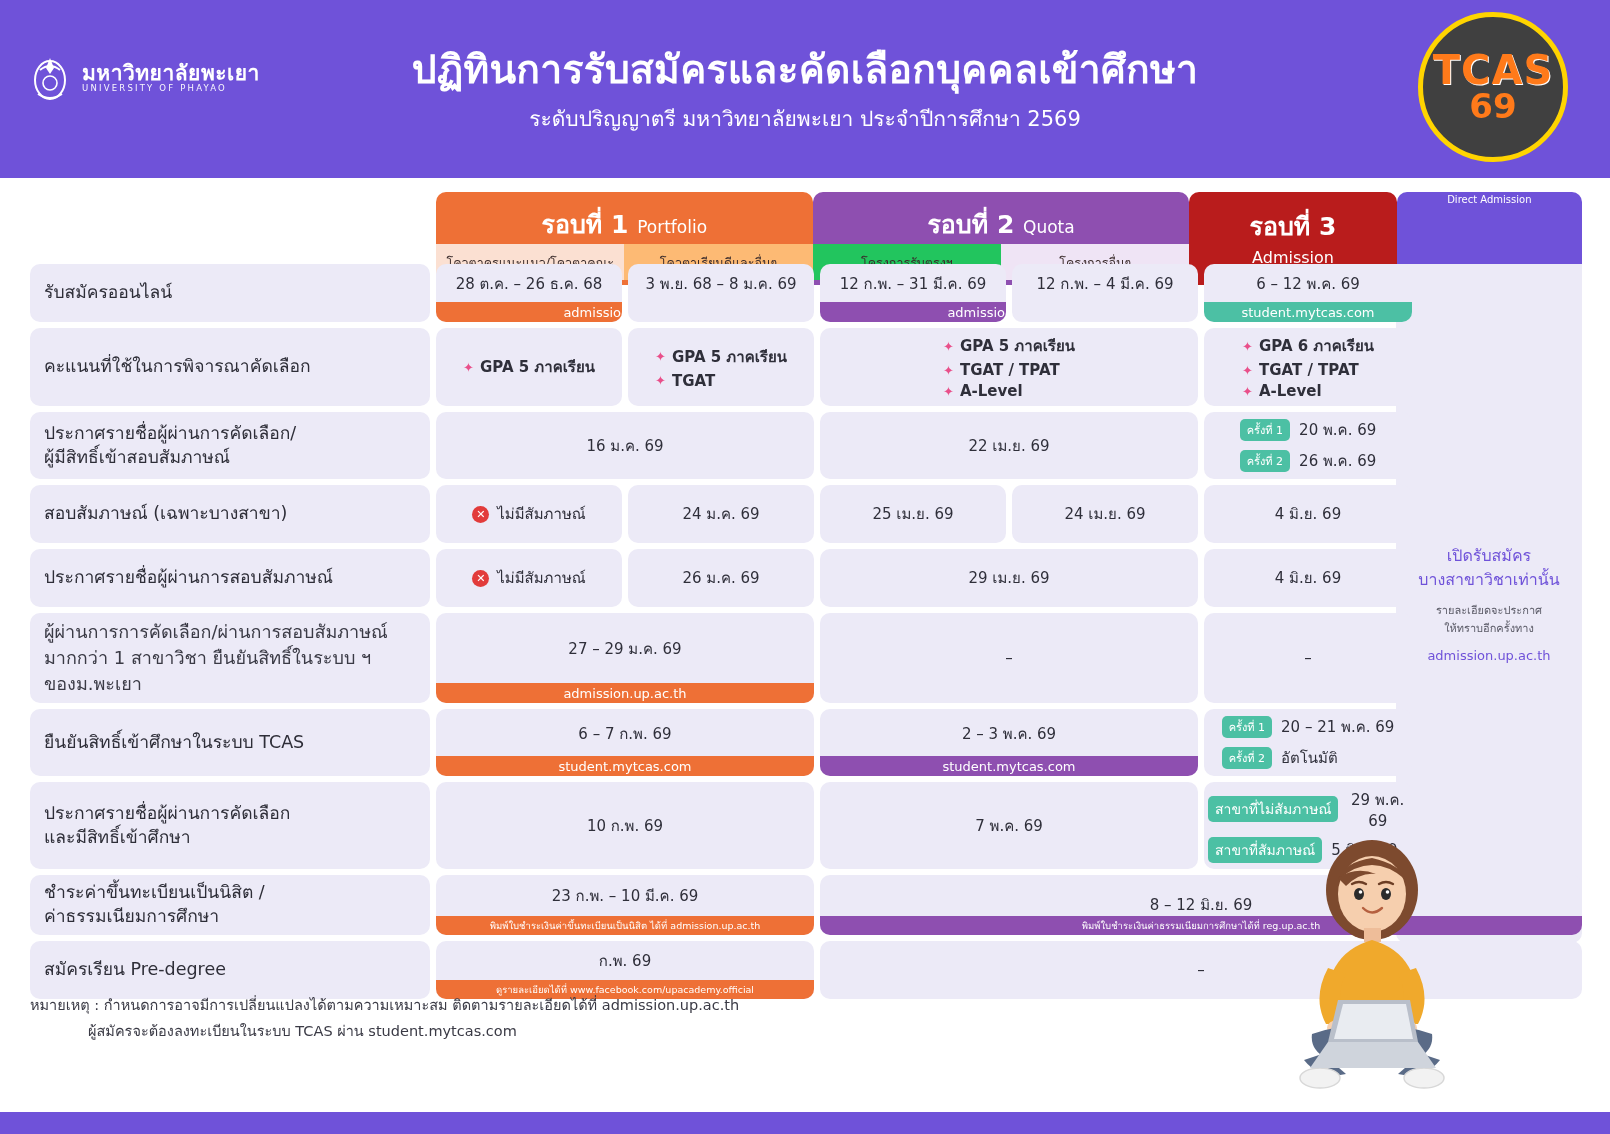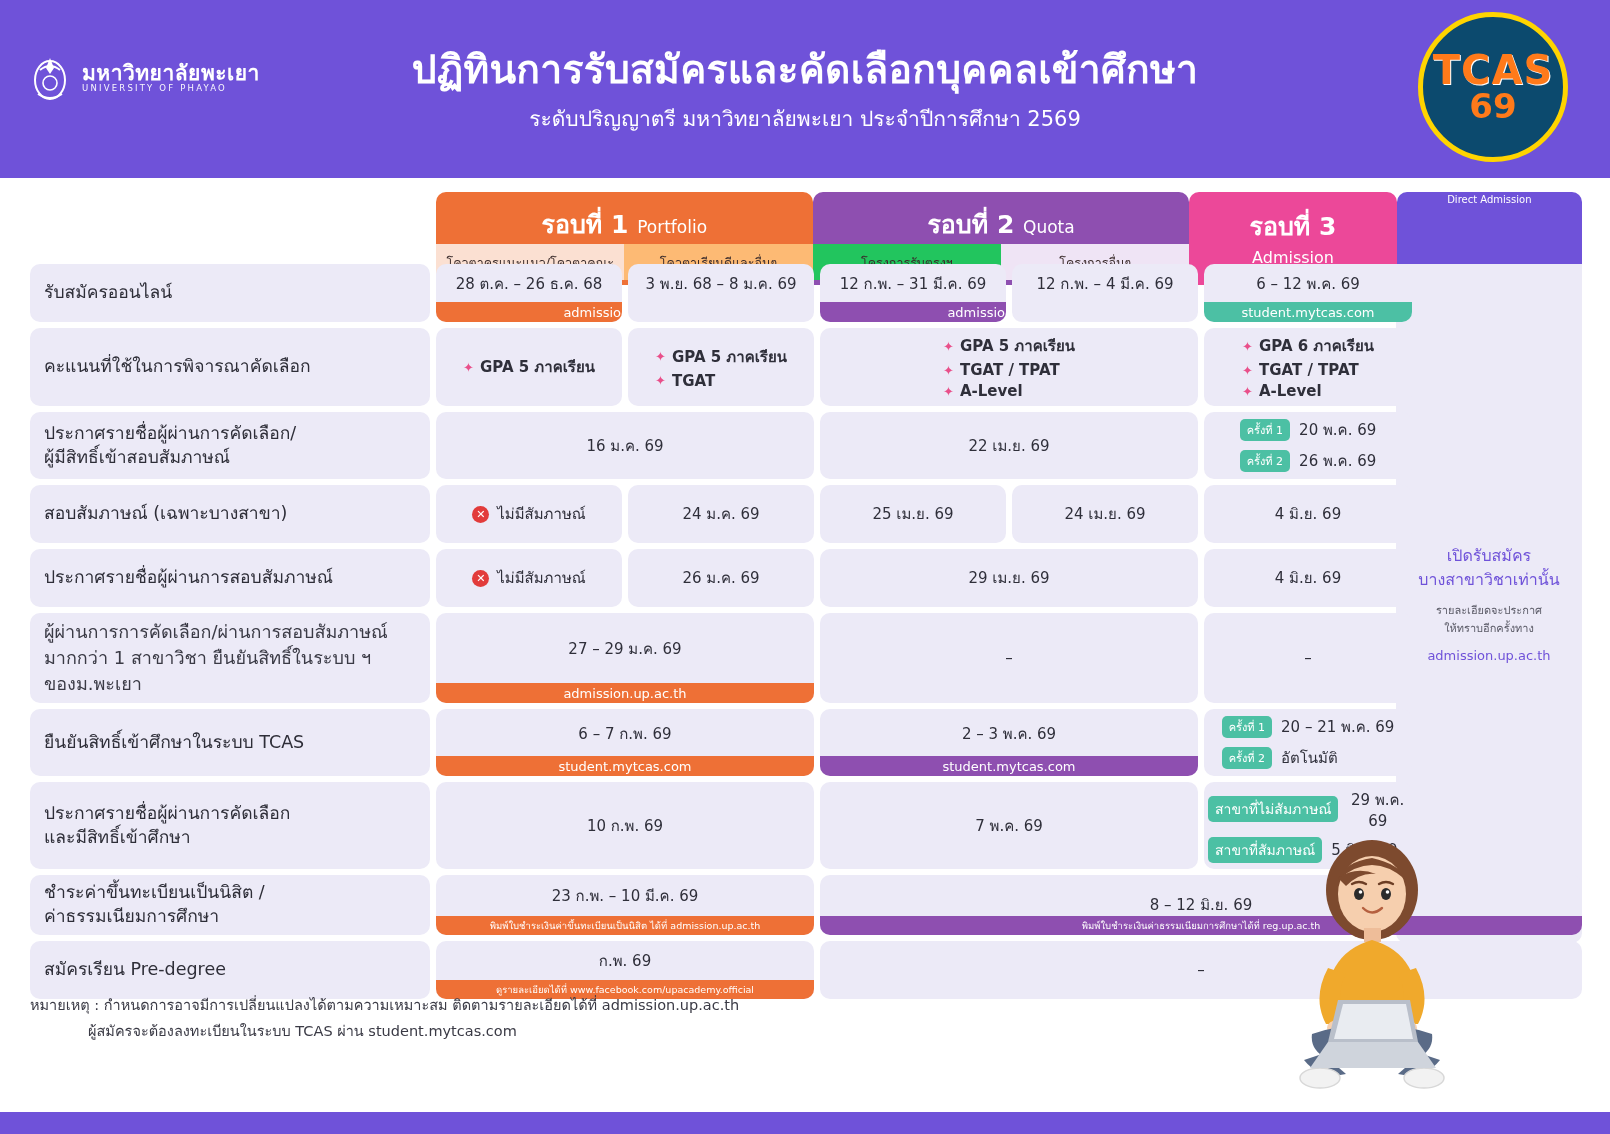--- a/index.html
+++ b/index.html
@@ -31,21 +31,21 @@
   .head-title{
     position:absolute;left:0;top:38px;width:1610px;text-align:center;
     color:#ffffff;font-size:39px;font-weight:bold;letter-spacing:.3px;
   }
   .head-sub{
     position:absolute;left:0;top:102px;width:1610px;text-align:center;
     color:#ffffff;font-size:21px;
   }
   .tcas-badge{
     position:absolute;right:42px;top:12px;width:150px;height:150px;border-radius:50%;
-    background:#0c4a6e;border:5px solid #ffd400;box-sizing:border-box;
+    background:#404040;border:5px solid #ffd400;box-sizing:border-box;
     display:flex;flex-direction:column;align-items:center;justify-content:center;
   }
   .tcas-badge .t1{color:#ff7a1a;font-size:40px;font-weight:bold;line-height:.95;letter-spacing:1px;
     text-shadow:1px 1px 0 #fff;}
   .tcas-badge .t2{color:#ff7a1a;font-size:34px;font-weight:bold;line-height:1;}
 
   .footer-bar{
     position:absolute;left:0;bottom:0;width:1610px;height:22px;background:#6f52d9;
   }
 
@@ -113,21 +113,21 @@
   .hdr .title{font-size:25px;font-weight:bold;padding-top:12px;}
   .hdr .title .en{font-size:17px;font-weight:normal;}
   .hdr .sub2{display:flex;}
   .hdr .sub2 > div{flex:1;font-size:12.5px;padding:9px 2px 7px;color:#3a2b2b;}
   .hdr1{width:378px;background:#ee7036;}
   .hdr1 .s1{background:#fbe0d2;}
   .hdr1 .s2{background:#fdba74;}
   .hdr2{width:378px;background:#8e4fb0;}
   .hdr2 .s1{background:#22c55e;text-decoration:underline;}
   .hdr2 .s2{background:#efe4f5;}
-  .hdr3{width:208px;background:#ec4899;padding-bottom:12px;}
+  .hdr3{width:208px;background:#b91c1c;padding-bottom:12px;}
   .hdr3 .title{padding-top:14px;}
   .hdr3 .subtitle{font-size:16px;padding-top:2px;padding-bottom:6px;}
   .hdr4{width:186px;background:#6f52d9;padding-bottom:12px;}
   .hdr4 .title{padding-top:14px;}
   .hdr4 .subtitle{font-size:10px;padding-top:2px;padding-bottom:6px;}
 
   
   .r4panel{
     position:absolute;left:1396px;top:264px;width:186px;height:679px;
     background:#eceaf7;border-radius:0 0 10px 10px;

